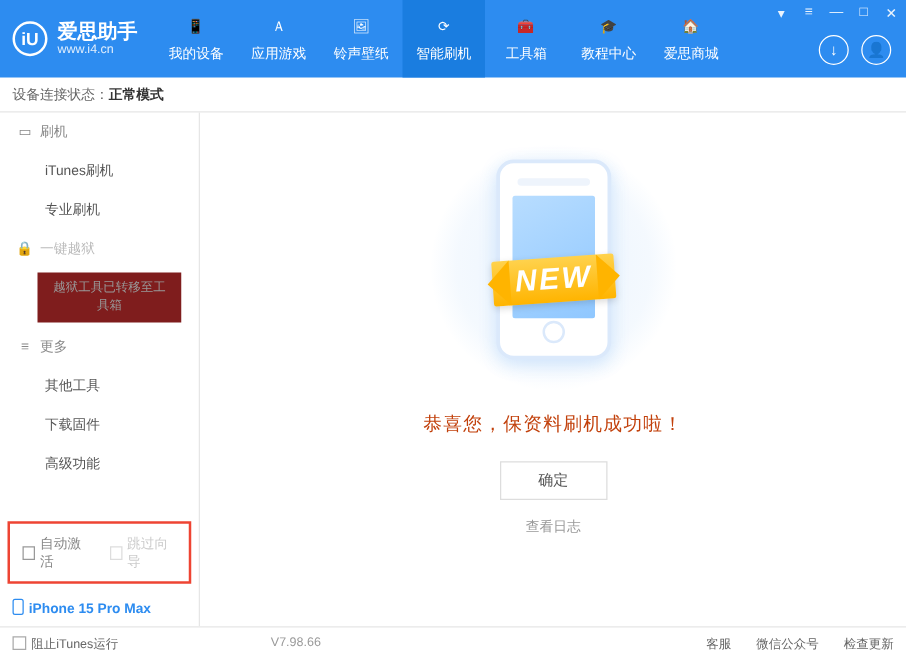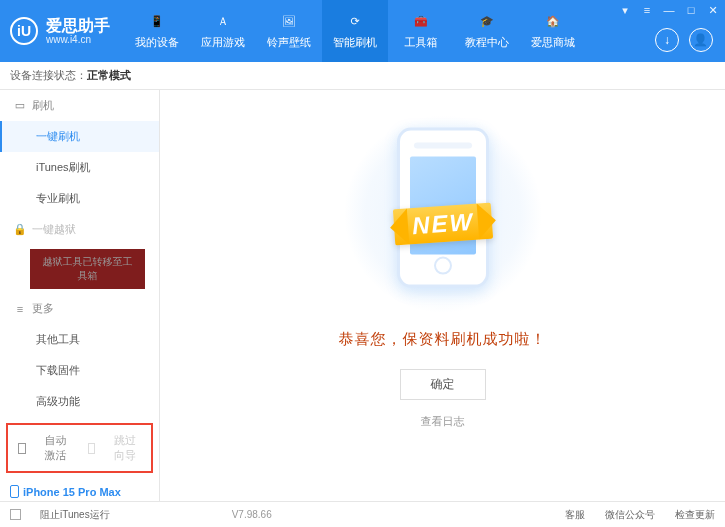--- a/index.html
+++ b/index.html
@@ -22,21 +22,21 @@
 .body { display: flex; height: 411px; }
 .sidebar { width: 160px; border-right: 1px solid #e6e6e6; display: flex; flex-direction: column; }
 .side-group { padding: 8px 14px; color: #888; font-size: 11px; display: flex; align-items: center; gap: 6px; }
 .group-ico { width: 12px; height: 12px; display: inline-flex; align-items: center; justify-content: center; color: #888; }
 .side-item { padding: 8px 0 8px 36px; font-size: 11px; color: #555; cursor: pointer; position: relative; }
 .side-item.active { color: #2d8cf0; background: #f0f7ff; }
 .side-item.active::before { content:''; position:absolute; left:0; top:0; bottom:0; width:2px; background:#2d8cf0; }
 .side-block { margin: 4px 14px 4px 30px; background: #7f1d1d; padding: 6px 8px; font-size: 10px; color: #999; text-align: center; line-height: 1.4; }
 .sidebar-bottom { margin-top: auto; }
 .checks { border: 2px solid #e43; padding: 8px 10px; margin: 6px; display: flex; gap: 16px; font-size: 11px; color: #888; }
-.chk { display: flex; align-items: center; gap: 19px; cursor: pointer; }
+.chk { display: flex; align-items: center; gap: 4px; cursor: pointer; }
 .chk.dis { color: #ccc; }
 .chk-box { width: 11px; height: 11px; border: 1px solid #999; background: #fff; }
 .chk.dis .chk-box { border-color: #ddd; }
 .device { padding: 6px 10px 8px; font-size: 11px; }
 .dev-name { color: #2d8cf0; font-weight: bold; }
 .dev-ico { display: inline-block; width: 9px; height: 13px; border: 1.5px solid #2d8cf0; border-radius: 2px; margin-right: 4px; vertical-align: -2px; }
 .main { flex: 1; position: relative; display: flex; flex-direction: column; align-items: center; padding-top: 24px; }
 .phone-wrap { position: relative; width: 200px; height: 200px; }
 .halo { position: absolute; inset: 0; border-radius: 50%; background: radial-gradient(circle,rgba(45,140,240,0.10) 0%,rgba(45,140,240,0.05) 55%,transparent 70%); }
 .phone { position: absolute; left: 50%; top: 50%; transform: translate(-50%,-54%); width: 92px; height: 160px; background: #fff; border: 3px solid #dbe9fb; border-radius: 14px; box-shadow: 0 4px 14px rgba(45,140,240,0.18); }
@@ -114,21 +114,20 @@
   <span>设备连接状态：</span>
   <b>正常模式</b>
 </div>
 
 <div class="body">
   <div class="sidebar">
     <div class="side-group">
       <span class="group-ico">▭</span>
       <span>刷机</span>
     </div>
-    <div class="side-item active">一键刷机</div>
     <div class="side-item">iTunes刷机</div>
     <div class="side-item">专业刷机</div>
 
     <div class="side-group" style="color:#bbb;">
       <span class="group-ico">🔒</span>
       <span>一键越狱</span>
     </div>
     <div class="side-block">越狱工具已转移至工具箱</div>
 
     <div class="side-group">

